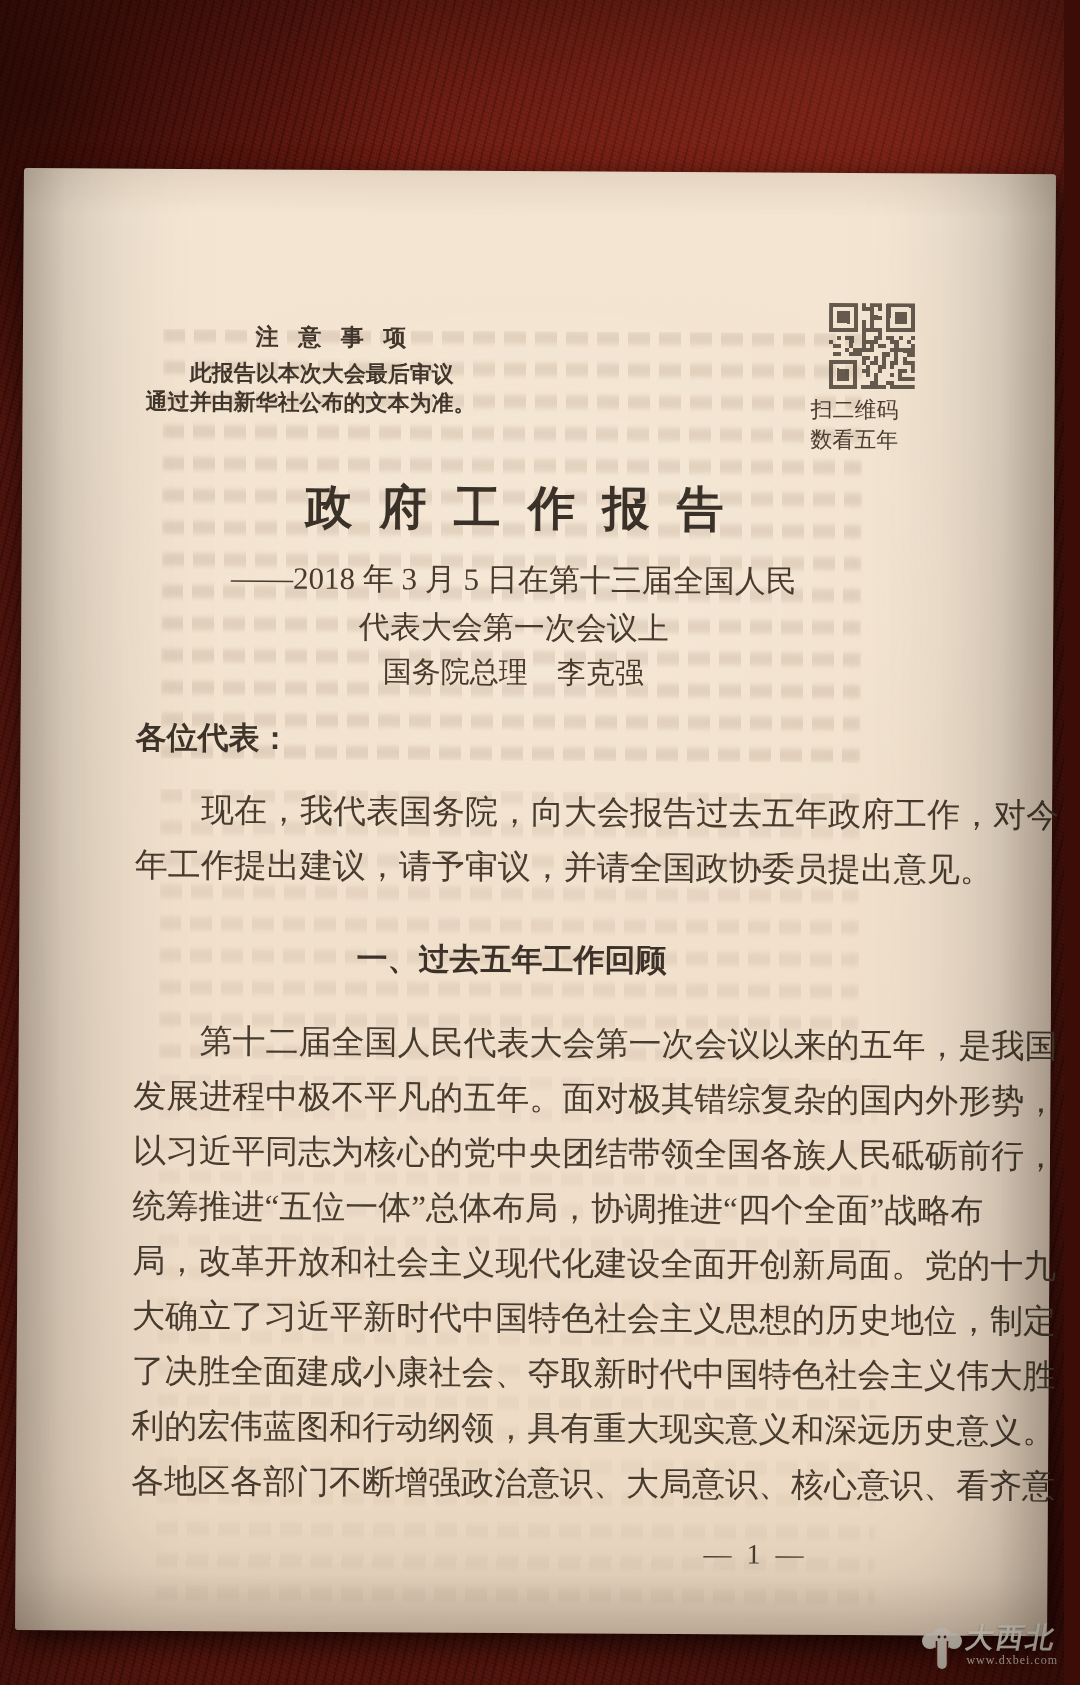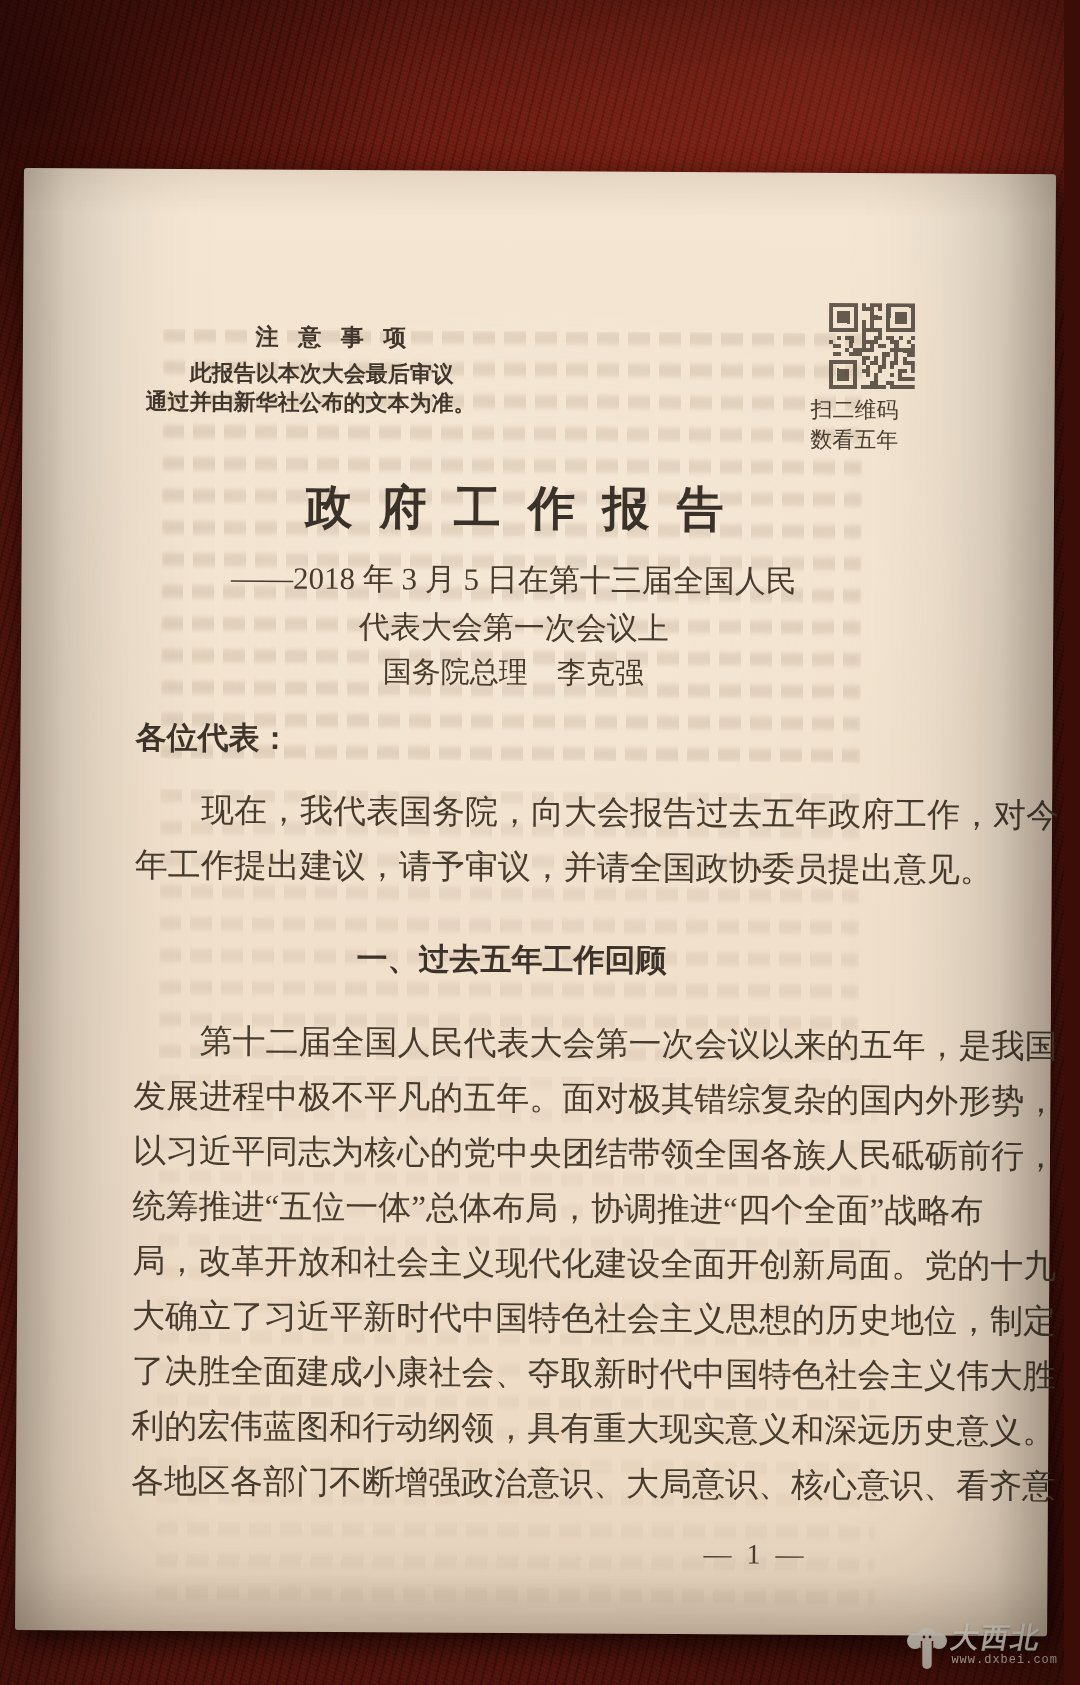--- a/index.html
+++ b/index.html
@@ -63,21 +63,21 @@
     font-weight:bold;color:#3c322a;}
   .pagenum{top:1366px;left:640px;width:200px;text-align:center;font-size:28px;
     letter-spacing:4px;color:#4a3e31;}
   
   .watermark{position:absolute;right:6px;bottom:14px;display:flex;align-items:flex-start;
     gap:4px;opacity:.92;}
   .wm-text{display:flex;flex-direction:column;align-items:flex-start;}
   .wm-name{font-size:28px;font-weight:bold;color:#e9e1d4;transform:skewX(-10deg);
     line-height:30px;text-shadow:0 1px 2px rgba(0,0,0,.4);letter-spacing:2px;}
   .wm-url{font-size:12px;color:#ddd2c4;letter-spacing:1px;
-    font-family:Liberation Mono, monospace;}
+    font-family:Liberation Serif, serif;}
   .wm-logo{width:40px;height:46px;margin-top:2px;}
 </style>
 </head>
 <body>
 
 <div class="stage">
 
   <div class="paper">
 
     <div class="bleed a"></div>

